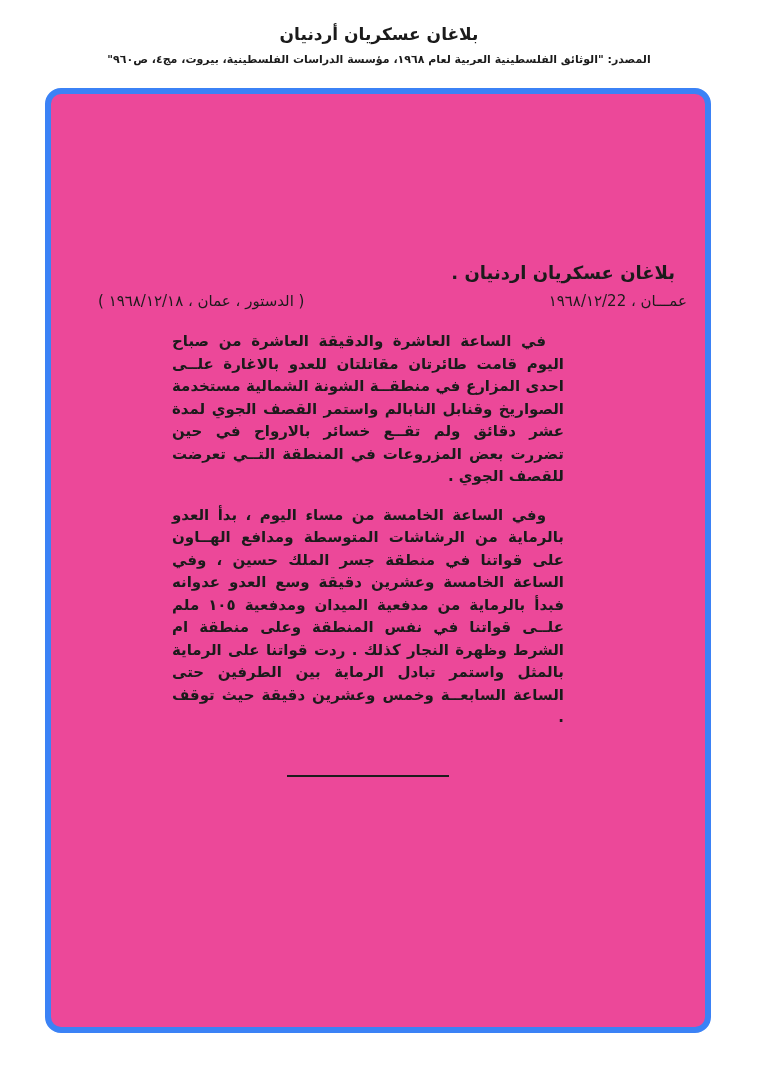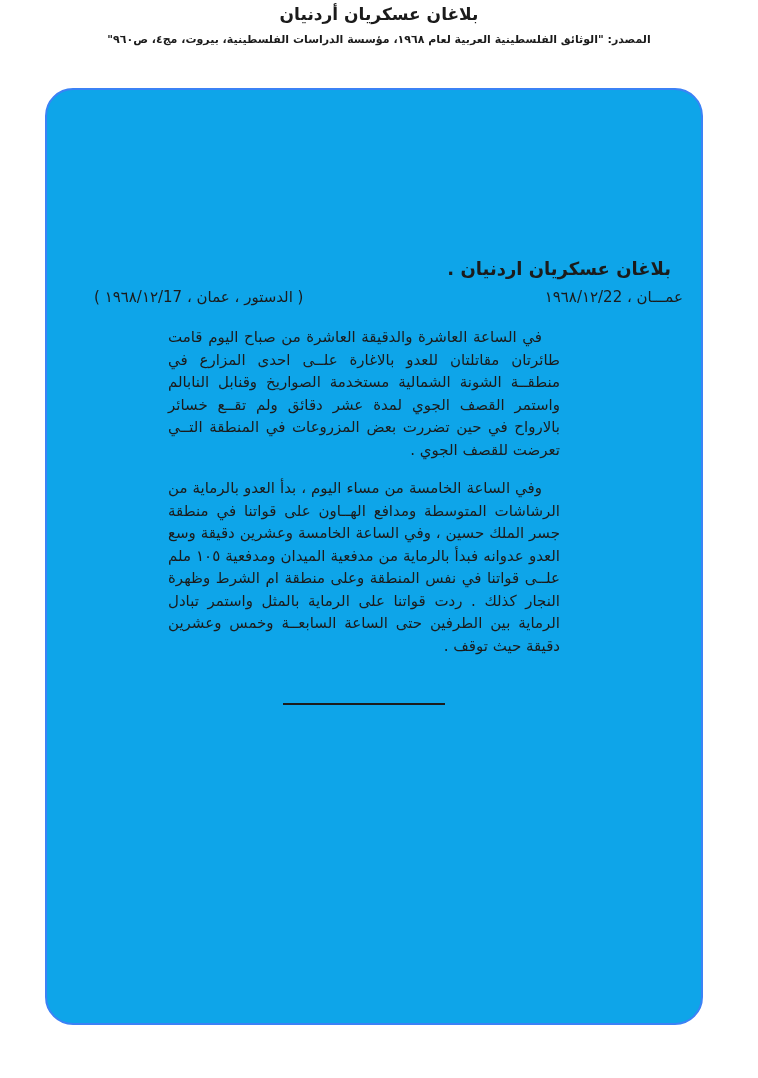--- a/index.html
+++ b/index.html
@@ -13,42 +13,42 @@
     overflow: hidden;
   }
   .page {
     position: relative;
     width: 758px;
     height: 1078px;
     background: #ffffff;
   }
   .page-title {
     text-align: center;
-    padding-top: 4px;
+    padding-top: 24px;
     font-size: 17px;
     font-weight: bold;
     direction: rtl;
     letter-spacing: 0.5px;
   }
   .source-line {
     text-align: center;
     margin-top: 9px;
     font-size: 11px;
     font-weight: bold;
     direction: rtl;
   }
   .scan-box {
     position: absolute;
     left: 45px;
     top: 88px;
     width: 654px;
     height: 933px;
-    border: 2px solid #3b82f6;
-    border-radius: 28px;
-    background: #0ea5e9;
+    border: 6px solid #3b82f6;
+    border-radius: 16px;
+    background: #ec4899;
   }
   .doc-heading {
     margin-top: 168px;
     padding-right: 30px;
     text-align: right;
     direction: rtl;
     font-size: 18px;
     font-weight: bold;
   }
   .dateline {
@@ -65,20 +65,21 @@
     margin: 20px 0 0 121px;
   }
   .doc-para {
     direction: rtl;
     text-align: justify;
     text-align-last: right;
     text-indent: 18px;
     font-size: 15px;
     line-height: 22.5px;
     margin: 0 0 16px 0;
+    font-weight: bold;
   }
   .divider {
     width: 162px;
     border: none;
     border-top: 2px solid #1c1c1c;
     margin: 46px auto 0 auto;
   }
 </style>
 </head>
 <body>
@@ -88,21 +89,21 @@
   <div class="page-title">بلاغان عسكريان أردنيان</div>
 
   <div class="source-line">المصدر: "الوثائق الفلسطينية العربية لعام ١٩٦٨، مؤسسة الدراسات الفلسطينية، بيروت، مج٤، ص٩٦٠"</div>
 
   <div class="scan-box">
 
     <div class="doc-heading">بلاغان عسكريان اردنيان .</div>
 
     <div class="dateline">
       <span class="right-cell">عمـــان ، ١٩٦٨/١٢/22</span>
-      <span class="left-cell">( الدستور ، عمان ، ١٩٦٨/١٢/17 )</span>
+      <span class="left-cell">( الدستور ، عمان ، ١٩٦٨/١٢/١٨ )</span>
     </div>
 
     <div class="doc-body">
       <p class="doc-para">في الساعة العاشرة والدقيقة العاشرة من صباح اليوم قامت طائرتان مقاتلتان للعدو بالاغارة علــى احدى المزارع في منطقــة الشونة الشمالية مستخدمة الصواريخ وقنابل النابالم واستمر القصف الجوي لمدة عشر دقائق ولم تقــع خسائر بالارواح في حين تضررت بعض المزروعات في المنطقة التــي تعرضت للقصف الجوي .</p>
       <p class="doc-para">وفي الساعة الخامسة من مساء اليوم ، بدأ العدو بالرماية من الرشاشات المتوسطة ومدافع الهــاون على قواتنا في منطقة جسر الملك حسين ، وفي الساعة الخامسة وعشرين دقيقة وسع العدو عدوانه فبدأ بالرماية من مدفعية الميدان ومدفعية ١٠٥ ملم علــى قواتنا في نفس المنطقة وعلى منطقة ام الشرط وظهرة النجار كذلك . ردت قواتنا على الرماية بالمثل واستمر تبادل الرماية بين الطرفين حتى الساعة السابعــة وخمس وعشرين دقيقة حيث توقف .</p>
       <hr class="divider">
     </div>
 
   </div>
 

